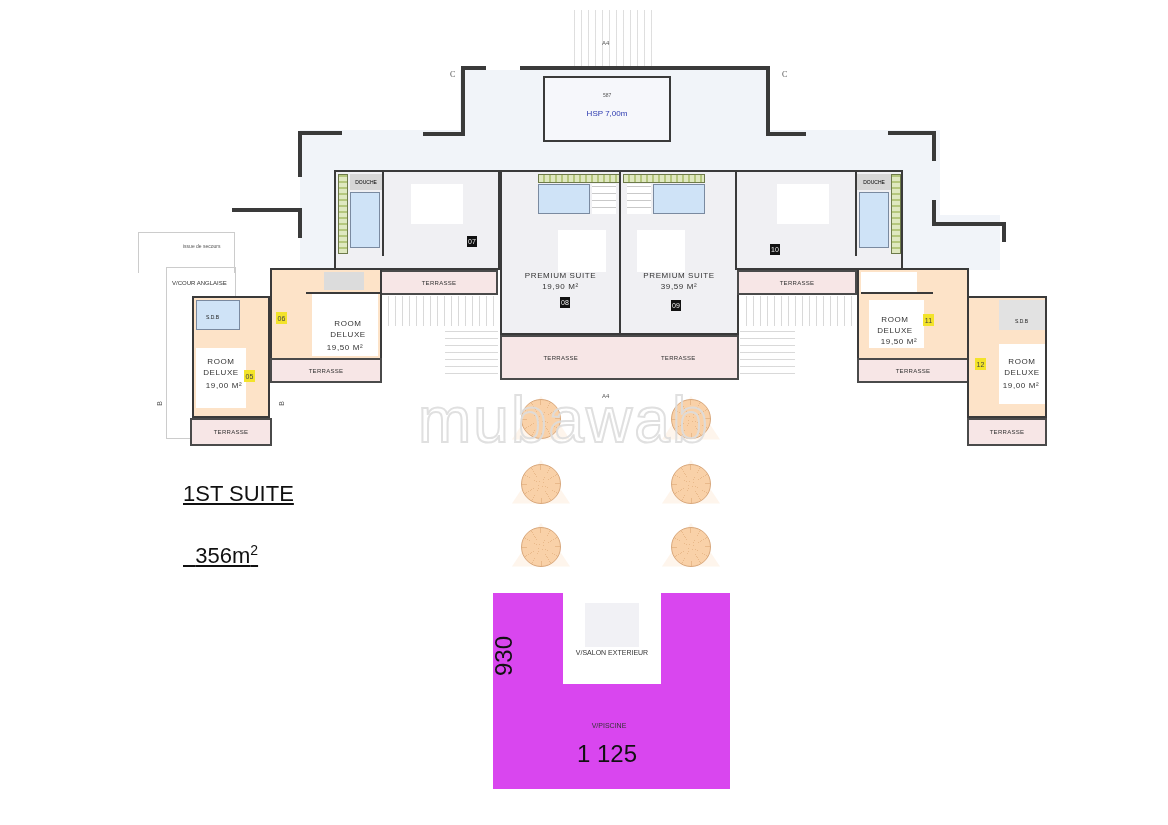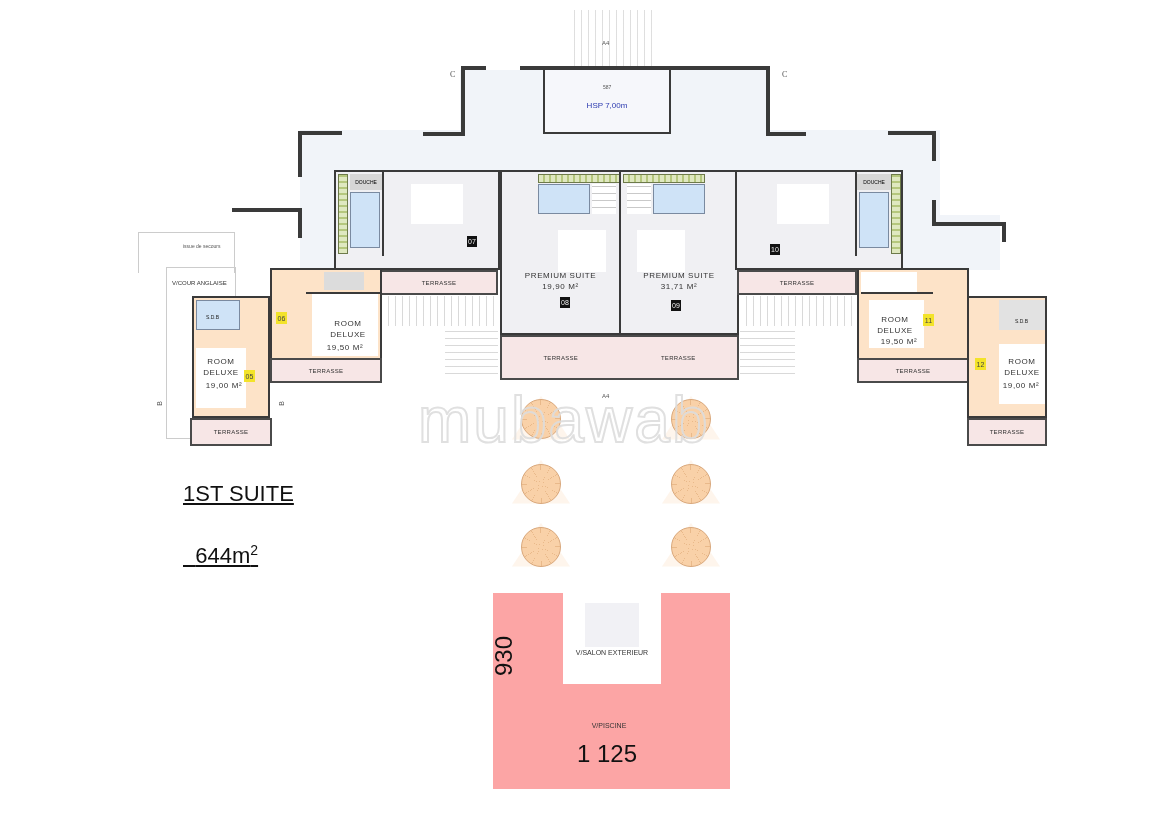--- a/index.html
+++ b/index.html
@@ -14,42 +14,42 @@
   .plant { position:absolute; background:repeating-linear-gradient(90deg,#dfe8c0 0 4px,#b5c77d 4px 6px); border:1px solid #6d7a4a; box-sizing:border-box; }
   .plant-v { position:absolute; background:repeating-linear-gradient(0deg,#dfe8c0 0 4px,#b5c77d 4px 6px); border:1px solid #6d7a4a; box-sizing:border-box; }
   .label { position:absolute; font-size:8px; color:#333; text-align:center; line-height:11px; letter-spacing:.6px; }
   .tag-dark { position:absolute; background:#111; color:#eee; font-size:7px; width:10px; height:11px; display:flex; align-items:center; justify-content:center; }
   .tag-yellow { position:absolute; background:#f3e32a; color:#444; font-size:7px; width:11px; height:12px; display:flex; align-items:center; justify-content:center; }
   .tiny { position:absolute; font-size:5px; color:#555; }
   .stairs-v { position:absolute; background:repeating-linear-gradient(90deg,#fff 0 6px,#c9c9c9 6px 7px); }
   .stairs-h { position:absolute; background:repeating-linear-gradient(0deg,#fff 0 6px,#c9c9c9 6px 7px); }
   .umbrella { position:absolute; width:40px; height:40px; border-radius:50%; background:repeating-conic-gradient(#f9d1a8 0 28deg,#e9b98a 28deg 30deg); border:1px solid #d9a77a; box-sizing:border-box; }
   .umbrella-shadow { position:absolute; width:58px; height:58px; background:#fdeee0; opacity:.6; clip-path:polygon(50% 0,100% 75%,0 75%); }
-  .pool { position:absolute; background:#fca5a5; }
+  .pool { position:absolute; background:#d946ef; }
   .watermark { position:absolute; font-size:64px; font-weight:normal; color:transparent; -webkit-text-stroke:2px #ddd; letter-spacing:2px; opacity:.9; }
 </style>
 </head>
 <body>
 
 <div class="floor" style="left:300px;top:130px;width:640px;height:140px;"></div>
 <div class="floor" style="left:460px;top:70px;width:310px;height:70px;"></div>
 <div class="floor" style="left:900px;top:215px;width:100px;height:55px;"></div>
 
 <div class="stairs-v" style="left:568px;top:10px;width:90px;height:58px;opacity:.6;"></div>
 <div class="tiny" style="left:602px;top:40px;font-size:6px;">A4</div>
 
 <div class="wall" style="left:461px;top:66px;width:4px;height:70px;"></div>
 <div class="wall" style="left:461px;top:66px;width:25px;height:4px;"></div>
 <div class="wall" style="left:423px;top:132px;width:42px;height:4px;"></div>
 <div class="wall" style="left:520px;top:66px;width:228px;height:4px;"></div>
 <div class="wall" style="left:715px;top:66px;width:55px;height:4px;"></div>
 <div class="wall" style="left:766px;top:66px;width:4px;height:70px;"></div>
 <div class="wall" style="left:766px;top:132px;width:40px;height:4px;"></div>
 
-<div class="room" style="left:543px;top:68px;width:128px;height:66px;background:#f6f7fb;">
+<div class="room" style="left:543px;top:76px;width:128px;height:66px;background:#f6f7fb;">
   <div class="label" style="left:0;right:0;top:30px;color:#2c3ab0;font-size:8px;letter-spacing:0;">HSP 7,00m</div>
   <div class="tiny" style="left:58px;top:14px;">587</div>
 </div>
 <div class="tiny" style="left:450px;top:70px;font-size:8px;font-family:'Liberation Serif',serif;">C</div>
 <div class="tiny" style="left:782px;top:70px;font-size:8px;font-family:'Liberation Serif',serif;">C</div>
 
 <div class="wall" style="left:298px;top:131px;width:44px;height:4px;"></div>
 <div class="wall" style="left:298px;top:131px;width:4px;height:46px;"></div>
 <div class="wall" style="left:888px;top:131px;width:48px;height:4px;"></div>
 <div class="wall" style="left:932px;top:131px;width:4px;height:30px;"></div>
@@ -88,21 +88,21 @@
   </div>
   <div class="tag-dark" style="left:58px;top:125px;">08</div>
 </div>
 <div class="room" style="left:619px;top:170px;width:120px;height:165px;">
   <div class="plant" style="left:2px;top:2px;width:82px;height:9px;"></div>
   <div class="stairs-h" style="left:6px;top:12px;width:24px;height:30px;"></div>
   <div class="bath" style="left:32px;top:12px;width:52px;height:30px;"></div>
   <div class="abs" style="left:16px;top:58px;width:48px;height:42px;background:#fff;"></div>
   <div class="label" style="left:0;right:0;top:98px;">PREMIUM SUITE</div>
   <div class="label" style="left:0;right:0;top:109px;">
-    <span>31,71</span>
+    <span>39,59</span>
     <span>M²</span>
   </div>
   <div class="tag-dark" style="left:50px;top:128px;">09</div>
 </div>
 <div class="terrace" style="left:500px;top:335px;width:239px;height:45px;justify-content:space-around;">
   <span>TERRASSE</span>
   <span>TERRASSE</span>
 </div>
 
 <div class="room" style="left:735px;top:170px;width:168px;height:100px;">
@@ -183,21 +183,21 @@
 <div class="umbrella" style="left:671px;top:464px;"></div>
 <div class="umbrella-shadow" style="left:512px;top:523px;"></div>
 <div class="umbrella" style="left:521px;top:527px;"></div>
 <div class="umbrella-shadow" style="left:662px;top:523px;"></div>
 <div class="umbrella" style="left:671px;top:527px;"></div>
 
 <div class="watermark" style="left:418px;top:383px;">mubawab</div>
 
 <div class="abs" style="left:183px;top:481px;font-size:22px;color:#111;text-decoration:underline;">1ST SUITE</div>
 <div class="abs" style="left:183px;top:516px;font-size:22px;color:#111;text-decoration:underline;white-space:pre;">
-  <span>644m</span><sup style="font-size:14px;">2</sup>
+  <span>356m</span><sup style="font-size:14px;">2</sup>
 </div>
 
 <div class="pool" style="left:493px;top:593px;width:237px;height:196px;">
   <div class="abs" style="left:70px;top:0;width:98px;height:91px;background:#fff;">
     <div class="abs" style="left:22px;top:10px;width:54px;height:44px;background:#f1f1f5;"></div>
     <div class="label" style="left:0;right:0;top:54px;font-size:7px;letter-spacing:0;">V/SALON EXTERIEUR</div>
   </div>
   <div class="label" style="left:86px;top:127px;width:60px;font-size:7px;letter-spacing:0;">V/PISCINE</div>
   <div class="abs" style="left:84px;top:147px;font-size:24px;color:#111;">1 125</div>
 </div>

